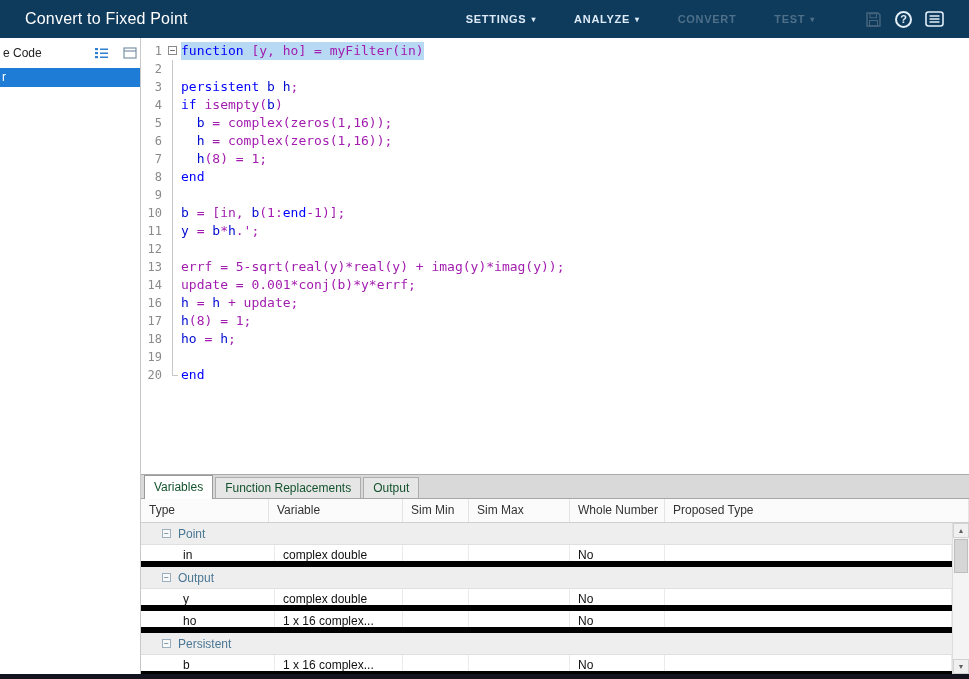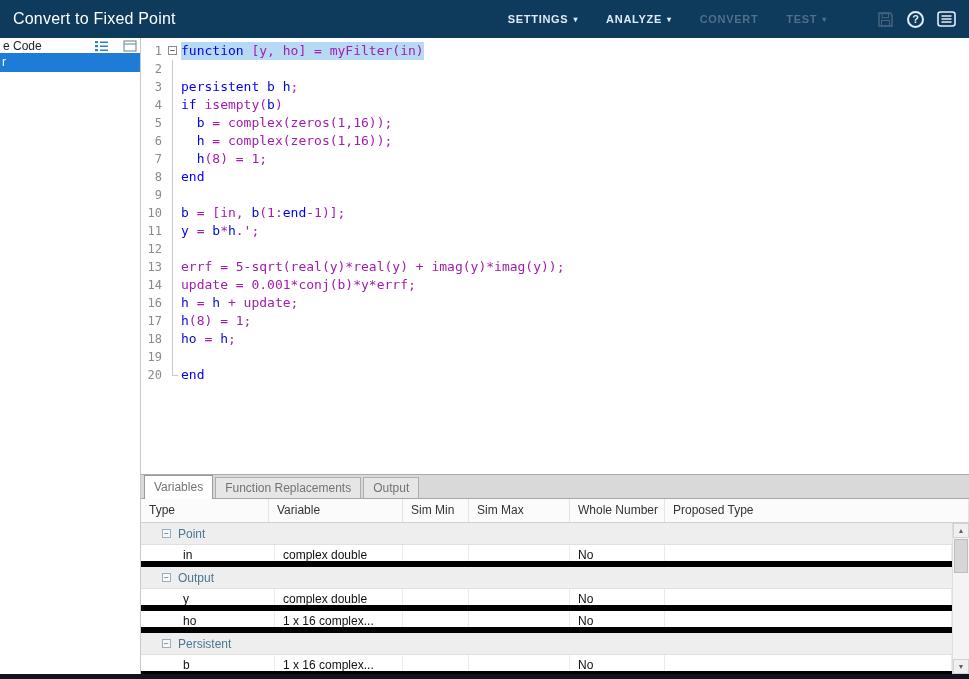--- a/index.html
+++ b/index.html
@@ -1,35 +1,35 @@
 <!DOCTYPE html>
 <html><head>
 <meta charset="utf-8">
 <style>
   *{box-sizing:border-box;margin:0;padding:0}
   html,body{width:969px;height:679px;overflow:hidden}
   body{font-family:"Liberation Sans",sans-serif;background:#fff}
   .app{width:969px;height:679px;display:flex;flex-direction:column}
 
   
-  .hdr{flex:0 0 38px;background:#0e3a5c;display:flex;align-items:center;padding:0 13px}
+  .hdr{flex:0 0 38px;background:#0e3a5c;display:flex;align-items:center;padding:0 25px}
   .title{color:#fff;font-size:16px;margin-right:auto;font-weight:400;letter-spacing:.2px}
-  .menus{display:flex;gap:28px;align-items:center;margin-right:50px}
+  .menus{display:flex;gap:38px;align-items:center;margin-right:50px}
   .menu{font-size:11px;font-weight:700;letter-spacing:.7px;color:#dcebf7;cursor:default;white-space:nowrap}
   .menu .arr{font-size:8px;margin-left:5px;position:relative;top:-1px}
   .menu.disabled{color:#4e7089}
   .hicons{display:flex;align-items:center;gap:13px}
   .icon-btn{display:inline-flex;align-items:center;justify-content:center;cursor:default}
   .help-icn{width:17px;height:17px;border:2px solid #e2eef8;border-radius:50%;color:#e2eef8;
             font-size:11px;font-weight:700;display:flex;align-items:center;justify-content:center}
 
   
   .content{flex:1;display:flex;min-height:0}
   .aside{flex:0 0 141px;border-right:1px solid #c9c9c9;background:#fff;display:flex;flex-direction:column}
-  .aside-hdr{height:15px;display:flex;align-items:center;font-size:12px;color:#222;padding:0 3px;gap:14px}
+  .aside-hdr{height:30px;display:flex;align-items:center;font-size:12px;color:#222;padding:0 3px;gap:14px}
   .aside-hdr .lbl{margin-right:auto;white-space:nowrap;overflow:hidden}
   .tree-sel{height:19px;background:#1e7cd6;color:#fff;font-size:12px;line-height:19px;padding-left:2px}
 
   .main{flex:1;display:flex;flex-direction:column;min-width:0}
 
   
   .editor{flex:0 0 436px;background:#fff;padding-top:4px;overflow:hidden}
   .line{display:flex;height:18px}
   .lnum{flex:0 0 24px;text-align:right;padding-right:3px;font:12px/18px "DejaVu Sans Mono",monospace;color:#8a8a8a}
   .fold{flex:0 0 16px;position:relative;height:18px}
@@ -40,21 +40,21 @@
   .fold.end::after{content:"";position:absolute;left:7px;top:9px;width:6px;border-top:1px solid #c8c8c8}
   .code{font:13px/18px "DejaVu Sans Mono",monospace;white-space:pre;color:#000}
   .code.sel{background:#b7d9f3}
   .tok-kw{color:#0000ff}
   .tok-var{color:#000ad0}
   .tok-pl{color:#a21caf}
 
   
   .panel{flex:1;display:flex;flex-direction:column;border-top:1px solid #ababab;min-height:0}
   .tabs{flex:0 0 24px;background:#d9d9d9;display:flex;align-items:flex-end;padding-left:3px;border-bottom:1px solid #a6a6a6}
-  .tab{height:21px;line-height:20px;font-size:12px;color:#737373;padding:0 9px;background:#e6e6e6;
+  .tab{height:21px;line-height:20px;font-size:12px;color:#14532d;padding:0 9px;background:#e6e6e6;
        border:1px solid #adadad;border-bottom:none;margin-right:2px;white-space:nowrap}
   .tab.active{background:#fff;height:24px;line-height:23px;margin-bottom:-1px;border-color:#9a9a9a;position:relative;z-index:2}
 
   .hdrrow{flex:0 0 24px;display:flex;background:#fbfbfb;border-bottom:1px solid #cfcfcf}
   .hcell{font-size:12px;color:#333;line-height:23px;padding-left:8px;border-right:1px solid #e4e4e4;
          white-space:nowrap;overflow:hidden}
   .c1{width:134px;flex:0 0 134px}.c2{width:128px;flex:0 0 128px}.c3{width:66px;flex:0 0 66px}
   .c4{width:101px;flex:0 0 101px}.c5{width:95px;flex:0 0 95px}.c6{flex:1}
 
   .rows{flex:1;position:relative;overflow:hidden;background:#fff}

